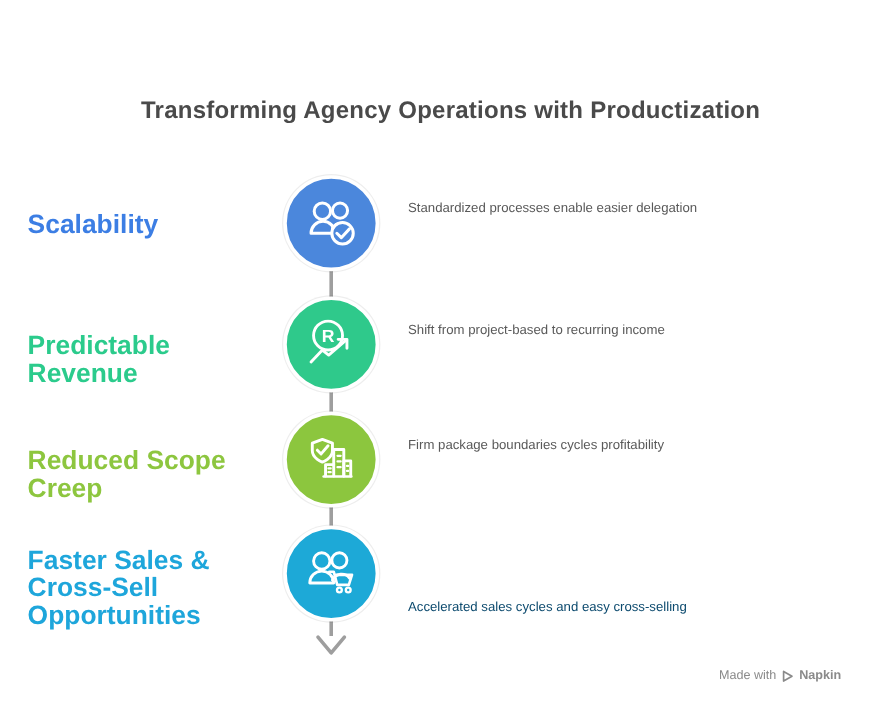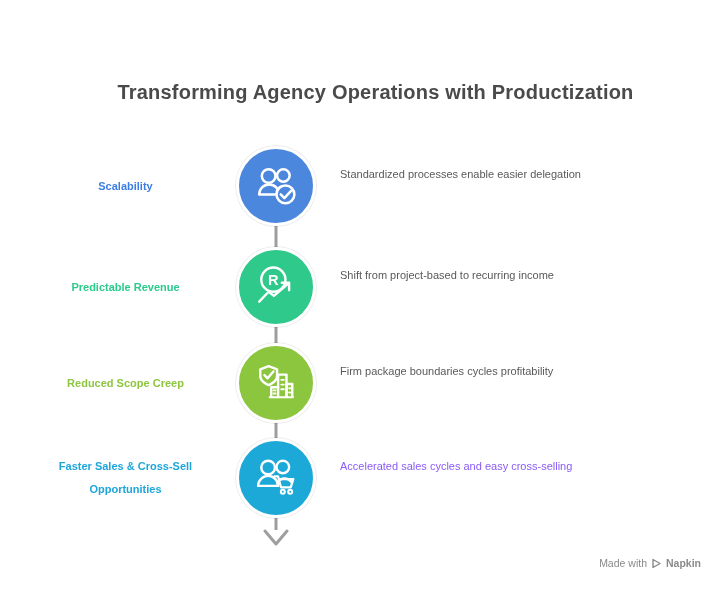--- a/index.html
+++ b/index.html
@@ -6,22 +6,22 @@
   .canvas{
     position:relative;width:725px;height:594px;background:#ffffff;overflow:hidden;
     font-family:"Liberation Sans","DejaVu Sans",sans-serif;
   }
   .title{
     position:absolute;top:49px;left:0;width:100%;box-sizing:border-box;padding-left:26px;
     margin:0;text-align:center;font-size:20px;font-weight:bold;letter-spacing:.2px;
   }
   .timeline-svg{position:absolute;left:0;top:0;z-index:1;}
   .item-label{
-    position:absolute;width:205px;right:497px;text-align:center;
-    font-size:11px;font-weight:bold;line-height:23px;z-index:2;
+    position:absolute;width:205px;right:497px;text-align:left;
+    font-size:22px;font-weight:bold;line-height:23px;z-index:2;
   }
   .label-1{top:175px;}
   .label-2{top:276px;}
   .label-3{top:372px;}
   .label-4{top:455px;}
   .circle{
     position:absolute;left:236px;width:74px;height:74px;border-radius:50%;
     border:3px solid #ffffff;box-shadow:0 0 0 1px rgba(0,0,0,0.07);
     display:flex;align-items:center;justify-content:center;z-index:2;
   }
@@ -99,21 +99,21 @@
     <svg class="icon-svg" width="42" height="42" viewBox="0 0 40 40" fill="none" stroke="#ffffff" stroke-width="2.3" stroke-linecap="round" stroke-linejoin="round">
       <circle cx="26.5" cy="9.5" r="6"></circle>
       <path d="M21 25 a8 8 0 0 1 13.5 -1.5"></path>
       <circle cx="12.5" cy="10" r="6.5"></circle>
       <path d="M3 27.5 a9.5 9.5 0 0 1 19 0 z"></path>
       <path d="M18.5 18.5 h3.5 l2.8 10.5 h9.2 l2.5 -8 H24" stroke-width="2.1"></path>
       <circle cx="26.5" cy="33" r="1.9" stroke-width="1.9"></circle>
       <circle cx="33.5" cy="33" r="1.9" stroke-width="1.9"></circle>
     </svg>
   </div>
-  <div class="item-desc desc-4" style="color: #8b5cf6;">Accelerated sales cycles and easy cross-selling</div>
+  <div class="item-desc desc-4" style="color: #0c4a6e; margin-top: 40px;">Accelerated sales cycles and easy cross-selling</div>
 
   <div class="watermark" style="color: rgb(138, 138, 138);">
     <span>Made with</span>
     <svg width="11" height="11" viewBox="0 0 11 11">
       <path d="M2 1.5 L9 5.5 L2 9.5 Z" fill="none" stroke="#8A8A8A" stroke-width="1.4" stroke-linejoin="round"></path>
     </svg>
     <span class="brand">Napkin</span>
   </div>
 
 </div>

